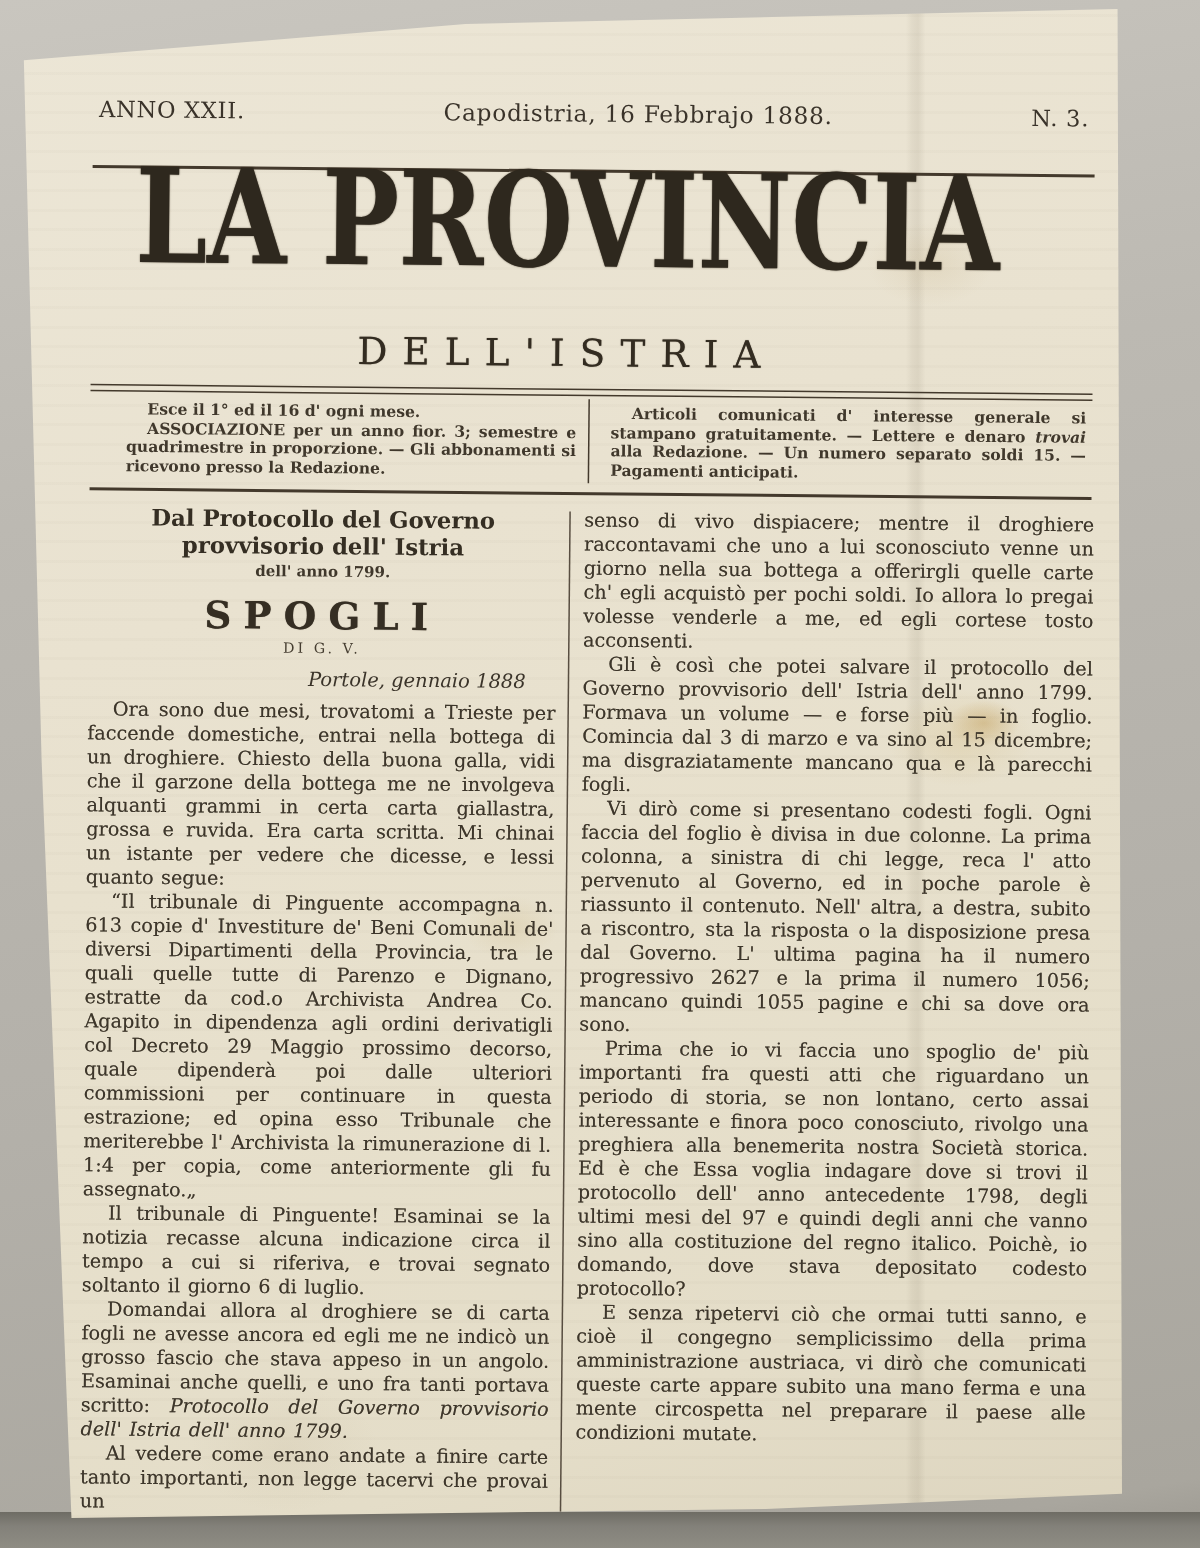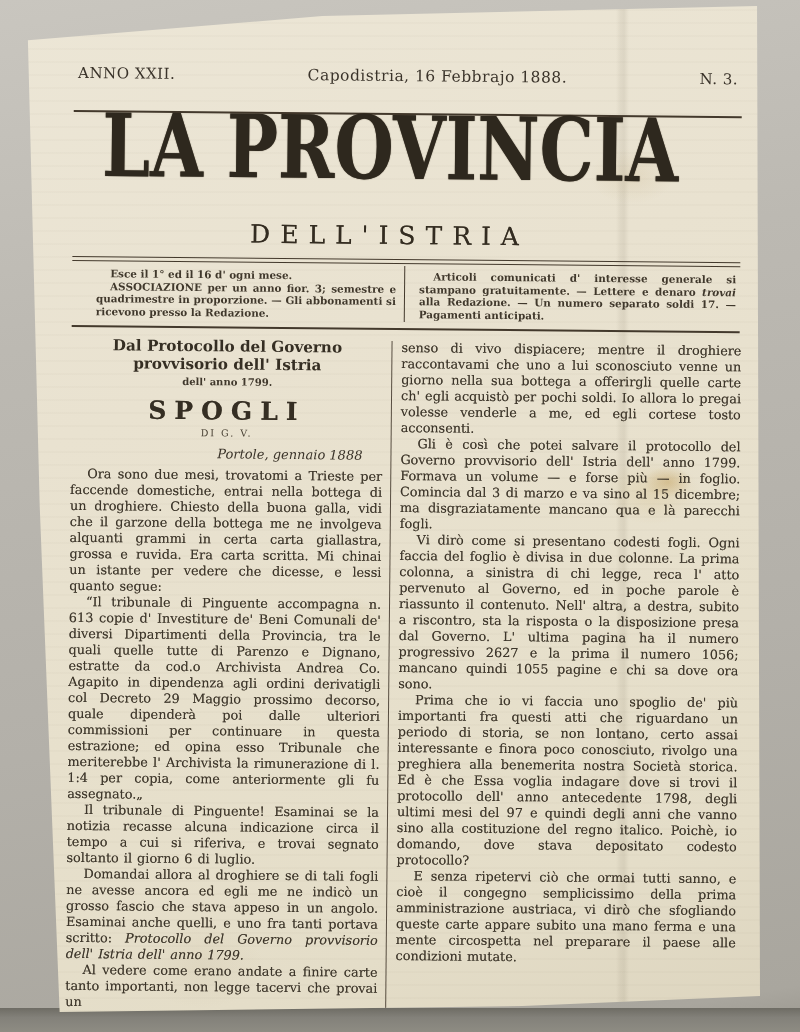--- a/index.html
+++ b/index.html
@@ -7,21 +7,21 @@
     width:800px;height:1032px;overflow:hidden;position:relative;
     background:linear-gradient(170deg,#c9c6bf 0%,#bcb9b2 30%,#b3b0a9 65%,#a9a69e 96%,#9a978f 100%);
     font-family:"DejaVu Serif","Liberation Serif",serif;
   }
   .scene{position:absolute;inset:0;}
   .floor{
     position:absolute;left:0;right:0;top:1008px;height:24px;
     background:linear-gradient(180deg,#6e6c64 0%,#83817a 40%,#8e8c83 100%);
   }
   .paper{
-    position:absolute;left:22px;top:6px;width:738px;height:1006px;
+    position:absolute;left:10px;top:6px;width:738px;height:1006px;
     background:
       radial-gradient(ellipse 34px 22px at 646px 476px, rgba(176,128,38,0.30), rgba(176,128,38,0) 70%),
       radial-gradient(ellipse 70px 46px at 630px 486px, rgba(190,152,62,0.16), rgba(190,152,62,0) 70%),
       radial-gradient(ellipse 60px 40px at 610px 170px, rgba(172,142,82,0.13), rgba(172,142,82,0) 70%),
       radial-gradient(ellipse 46px 30px at 330px 612px, rgba(182,150,72,0.15), rgba(182,150,72,0) 70%),
       radial-gradient(ellipse 90px 60px at 180px 960px, rgba(150,130,90,0.08), rgba(150,130,90,0) 70%),
       linear-gradient(90deg, rgba(0,0,0,0) 594px, rgba(96,86,66,0.07) 598px, rgba(96,86,66,0.10) 602px, rgba(0,0,0,0) 607px),
       linear-gradient(160deg,#ece6d6 0%,#e9e2d0 35%,#e7e0cc 60%,#e4ddc8 85%,#ddd5bf 100%);
     clip-path:polygon(0.8% 3.4%, 40.7% 1%, 99.6% 0%, 100% 98.4%, 67.8% 99.4%, 5.1% 100%, 2.4% 49.7%);
     box-shadow:3px 4px 8px rgba(60,58,50,0.4);
@@ -109,48 +109,48 @@
 
       <h1 class="masthead">LA PROVINCIA</h1>
       <div class="masthead-sub">DELL'ISTRIA</div>
 
       <div class="info-box">
         <div class="info-cell left">
             <p class="info-par"><span>Esce il 1° ed il 16 d' ogni mese.</span></p>
             <p class="info-par"><span>ASSOCIAZIONE per un anno fior. 3; semestre e quadrimestre in proporzione. — Gli abbonamenti si ricevono presso la Redazione.</span></p>
           </div>
         <div class="info-cell right">
-            <p class="info-par"><span>Articoli comunicati d' interesse generale si stampano gratuitamente. — Lettere e denaro </span><em>trovai</em><span> alla Redazione. — Un numero separato soldi 17. — Pagamenti anticipati.</span></p>
+            <p class="info-par"><span>Articoli comunicati d' interesse generale si stampano gratuitamente. — Lettere e denaro </span><em>trovai</em><span> alla Redazione. — Un numero separato soldi 15. — Pagamenti anticipati.</span></p>
           </div>
       </div>
 
       <div class="columns">
         <div class="col left-col">
           <div class="art-head">
             <div class="art-title">Dal Protocollo del Governo provvisorio dell' Istria</div>
             <div class="art-sub">dell' anno 1799.</div>
             <div class="art-heading">SPOGLI</div>
             <div class="art-byline">DI G. V.</div>
             <div class="art-dateline">Portole, gennaio 1888</div>
           </div>
           <div>
               <p class="par"><span>Ora sono due mesi, trovatomi a Trieste per faccende domestiche, entrai nella bottega di un droghiere. Chiesto della buona galla, vidi che il garzone della bottega me ne involgeva alquanti grammi in certa carta giallastra, grossa e ruvida. Era carta scritta. Mi chinai un istante per vedere che dicesse, e lessi quanto segue:</span></p>
               <p class="par"><span>“Il tribunale di Pinguente accompagna n. 613 copie d' Investiture de' Beni Comunali de' diversi Dipartimenti della Provincia, tra le quali quelle tutte di Parenzo e Dignano, estratte da cod.o Archivista Andrea Co. Agapito in dipendenza agli ordini derivatigli col Decreto 29 Maggio prossimo decorso, quale dipenderà poi dalle ulteriori commissioni per continuare in questa estrazione; ed opina esso Tribunale che meriterebbe l' Archivista la rimunerazione di l. 1:4 per copia, come anteriormente gli fu assegnato.„</span></p>
               <p class="par"><span>Il tribunale di Pinguente! Esaminai se la notizia recasse alcuna indicazione circa il tempo a cui si riferiva, e trovai segnato soltanto il giorno 6 di luglio.</span></p>
-              <p class="par"><span>Domandai allora al droghiere se di tali fogli ne avesse ancora ed egli me ne indicò un grosso fascio che stava appeso in un angolo. Esaminai anche quelli, e uno fra tanti portava scritto: </span><em>Protocollo del Governo provvisorio dell' Istria dell' anno 1799.</em></p>
+              <p class="par"><span>Domandai allora al droghiere se di carta fogli ne avesse ancora ed egli me ne indicò un grosso fascio che stava appeso in un angolo. Esaminai anche quelli, e uno fra tanti portava scritto: </span><em>Protocollo del Governo provvisorio dell' Istria dell' anno 1799.</em></p>
               <p class="par"><span>Al vedere come erano andate a finire carte tanto importanti, non legge tacervi che provai un</span></p>
             </div>
         </div>
 
         <div class="col-divider"></div>
 
         <div class="col right-col">
             <p class="par noindent"><span>senso di vivo dispiacere; mentre il droghiere raccontavami che uno a lui sconosciuto venne un giorno nella sua bottega a offerirgli quelle carte ch' egli acquistò per pochi soldi. Io allora lo pregai volesse venderle a me, ed egli cortese tosto acconsenti.</span></p>
             <p class="par"><span>Gli è così che potei salvare il protocollo del Governo provvisorio dell' Istria dell' anno 1799. Formava un volume — e forse più — in foglio. Comincia dal 3 di marzo e va sino al 15 dicembre; ma disgraziatamente mancano qua e là parecchi fogli.</span></p>
             <p class="par"><span>Vi dirò come si presentano codesti fogli. Ogni faccia del foglio è divisa in due colonne. La prima colonna, a sinistra di chi legge, reca l' atto pervenuto al Governo, ed in poche parole è riassunto il contenuto. Nell' altra, a destra, subito a riscontro, sta la risposta o la disposizione presa dal Governo. L' ultima pagina ha il numero progressivo 2627 e la prima il numero 1056; mancano quindi 1055 pagine e chi sa dove ora sono.</span></p>
             <p class="par"><span>Prima che io vi faccia uno spoglio de' più importanti fra questi atti che riguardano un periodo di storia, se non lontano, certo assai interessante e finora poco conosciuto, rivolgo una preghiera alla benemerita nostra Società storica. Ed è che Essa voglia indagare dove si trovi il protocollo dell' anno antecedente 1798, degli ultimi mesi del 97 e quindi degli anni che vanno sino alla costituzione del regno italico. Poichè, io domando, dove stava depositato codesto protocollo?</span></p>
-            <p class="par"><span>E senza ripetervi ciò che ormai tutti sanno, e cioè il congegno semplicissimo della prima amministrazione austriaca, vi dirò che sfogliando queste carte appare subito una mano ferma e una mente circospetta nel preparare il paese alle condizioni mutate.</span></p>
+            <p class="par"><span>E senza ripetervi ciò che ormai tutti sanno, e cioè il congegno semplicissimo della prima amministrazione austriaca, vi dirò che comunicati queste carte appare subito una mano ferma e una mente circospetta nel preparare il paese alle condizioni mutate.</span></p>
           </div>
       </div>
 
     </div>
   </div>
 </div>
 
 </body></html>

